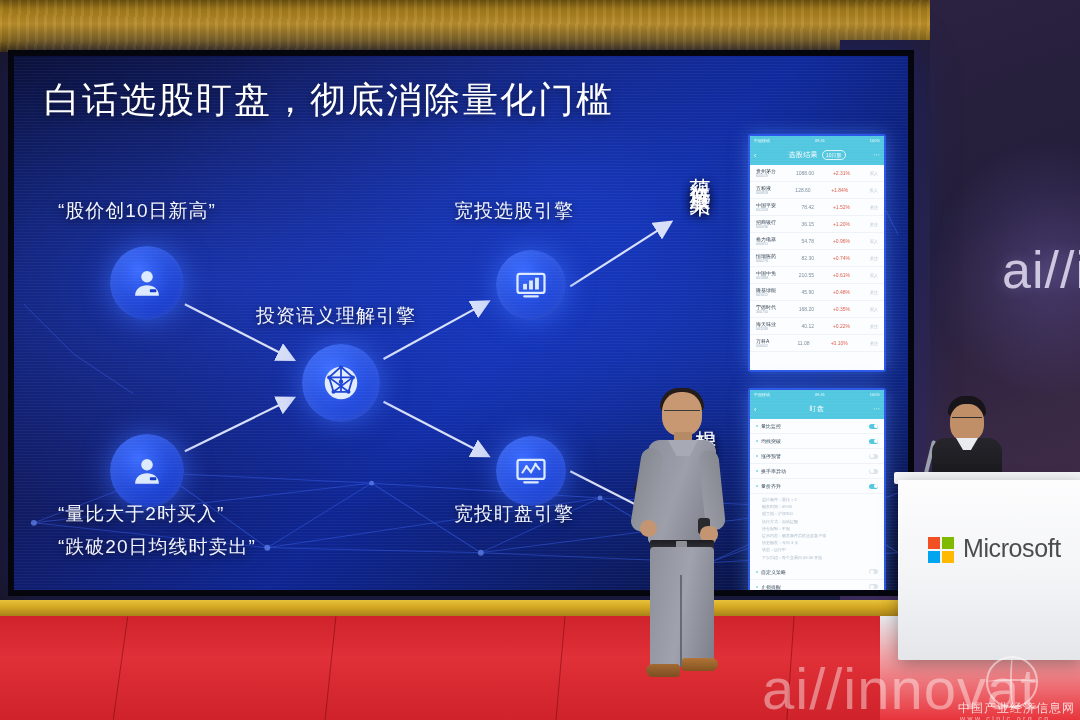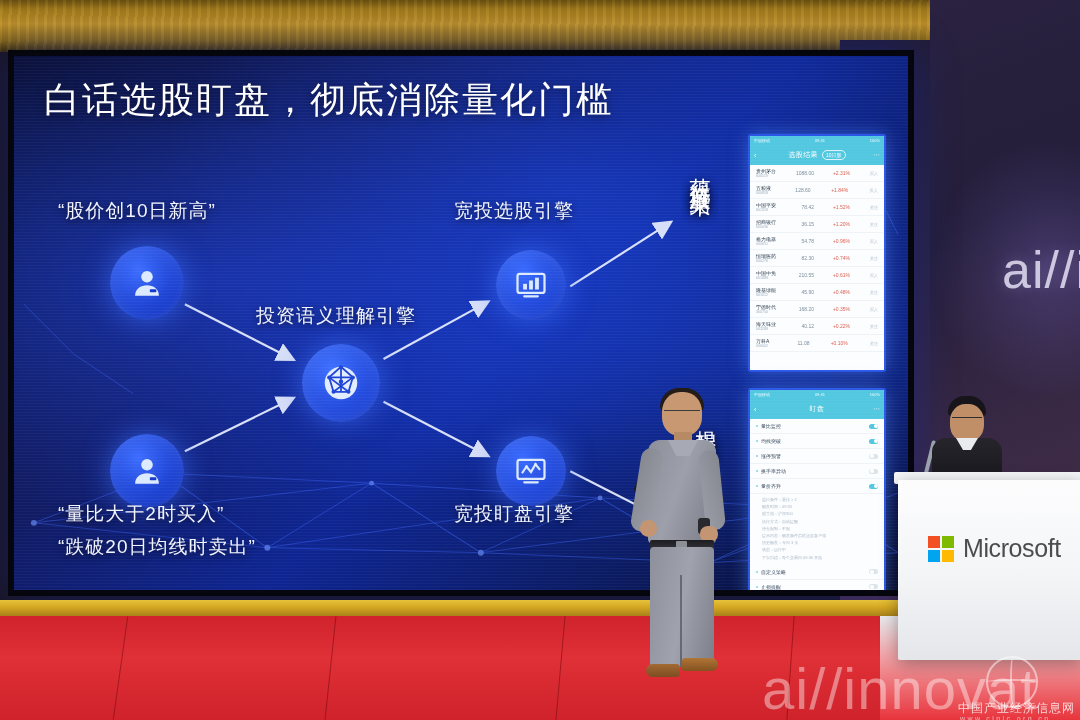--- a/index.html
+++ b/index.html
@@ -176,21 +176,21 @@
   }
   .podium{
     position:absolute; left:898px; top:480px; width:186px; height:180px;
     background:linear-gradient(180deg,#fdfdfe 0%,#f3f4f6 55%,#e4e6ea 100%);
     border-radius:2px; box-shadow:0 4px 18px rgba(0,0,0,.35);
   }
   .podium-top{
     position:absolute; left:894px; top:472px; width:194px; height:12px;
     background:#f7f8fa; border-radius:2px;
   }
-  .ms-logo{ position:absolute; left:928px; top:534px; display:flex; align-items:center; gap:9px; }
+  .ms-logo{ position:absolute; left:928px; top:534px; display:flex; align-items:flex-end; gap:9px; }
   .ms-grid{ display:grid; grid-template-columns:12px 12px; grid-template-rows:12px 12px; gap:2px; }
   .ms-grid span{ display:block; }
   .ms-word{ font-size:25px; color:#4c4c4c; letter-spacing:-.4px; }
 
   
   .speaker{ position:absolute; left:628px; top:392px; width:100px; height:306px; }
   .sp-head{ position:absolute; left:34px; top:0; width:40px; height:44px;
     background:#c79872; border-radius:45% 45% 42% 42%; }
   .sp-hair{ position:absolute; left:32px; top:-4px; width:44px; height:24px;
     background:#241c18; border-radius:22px 22px 6px 6px; }

